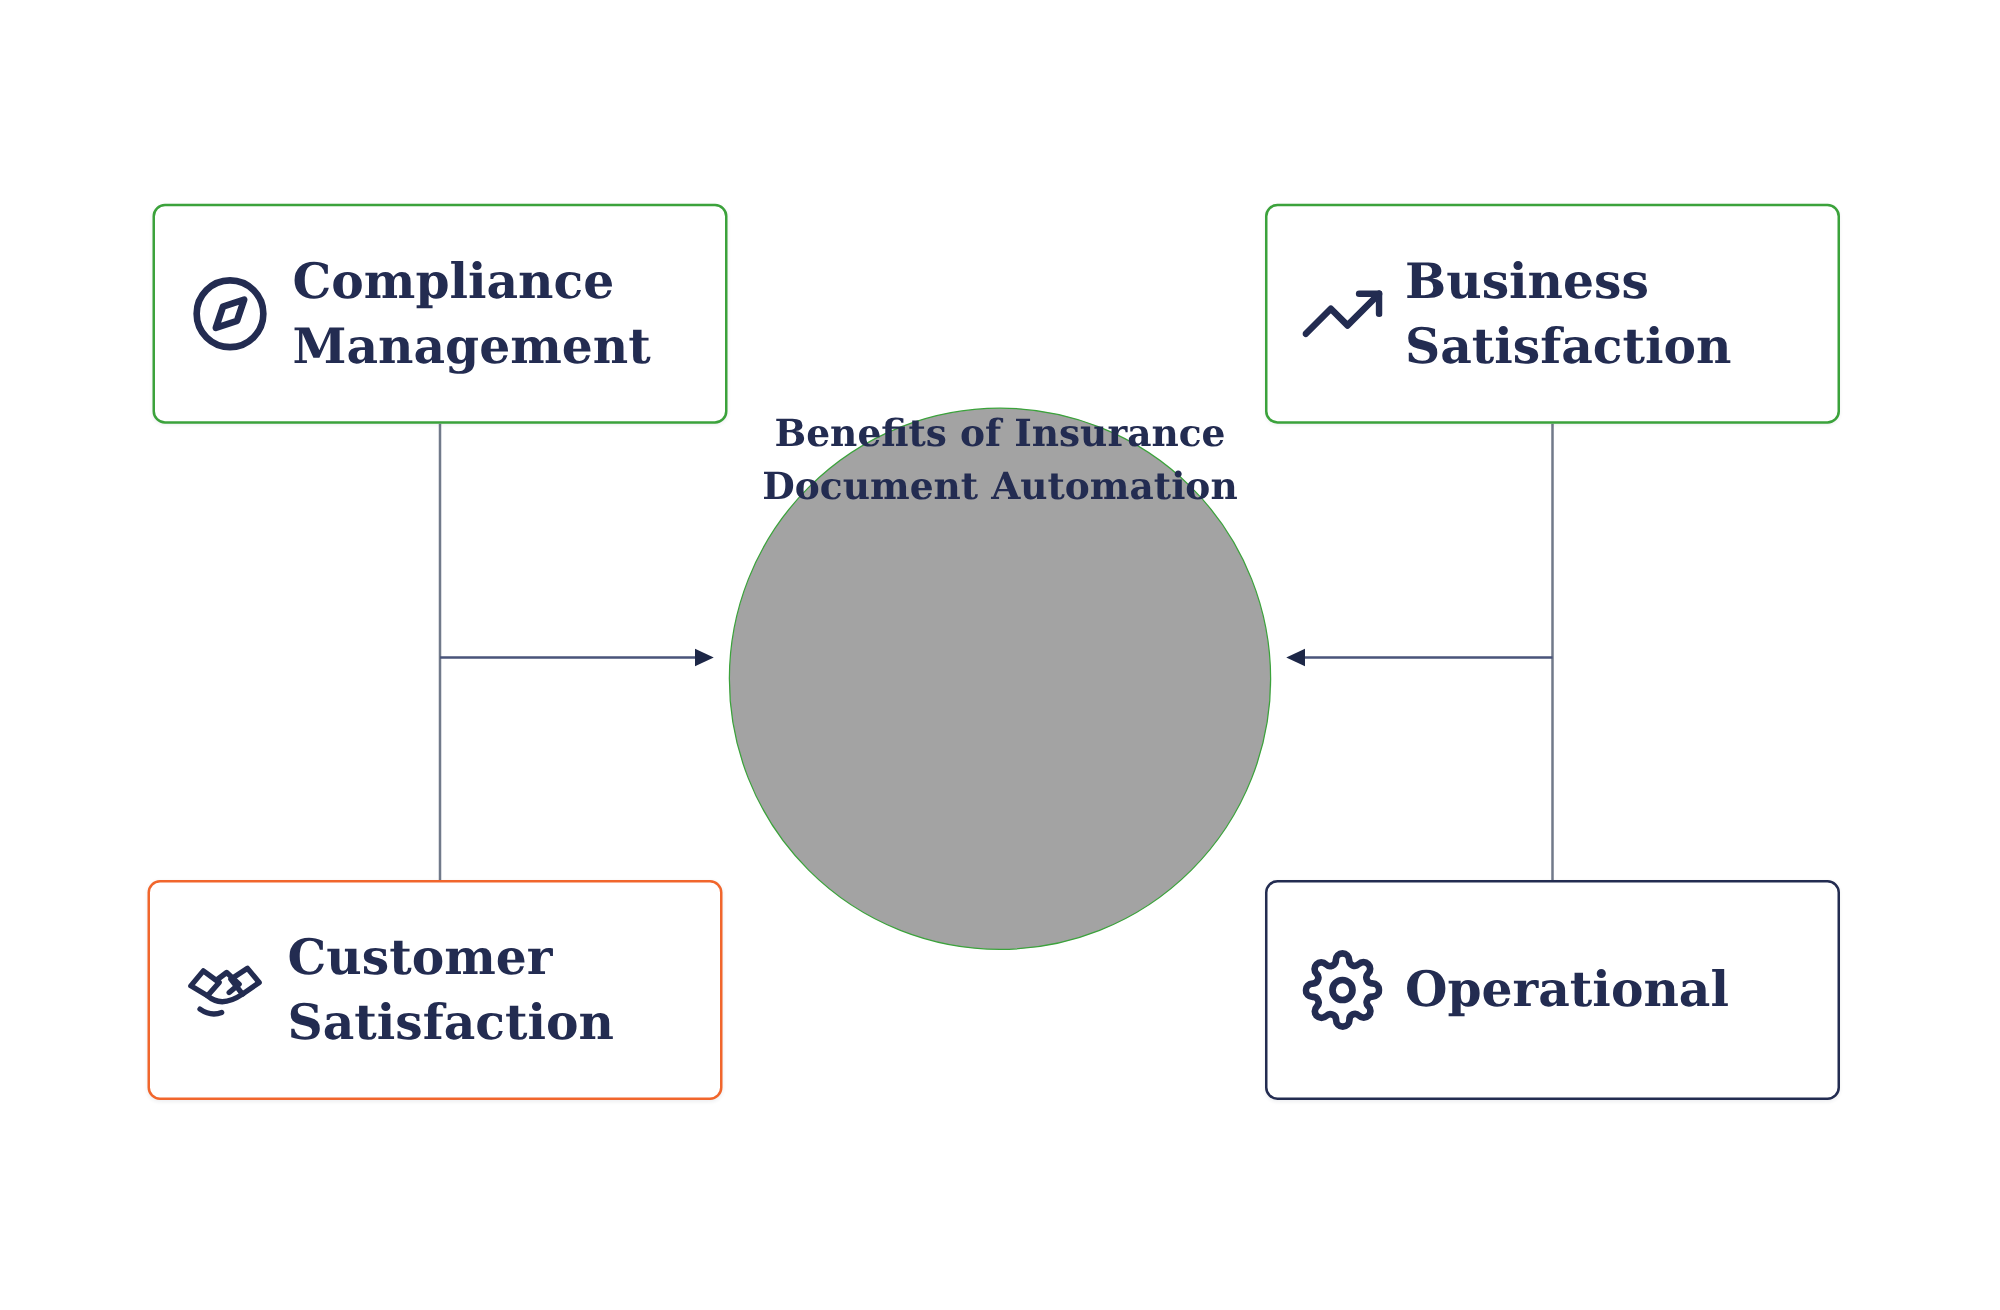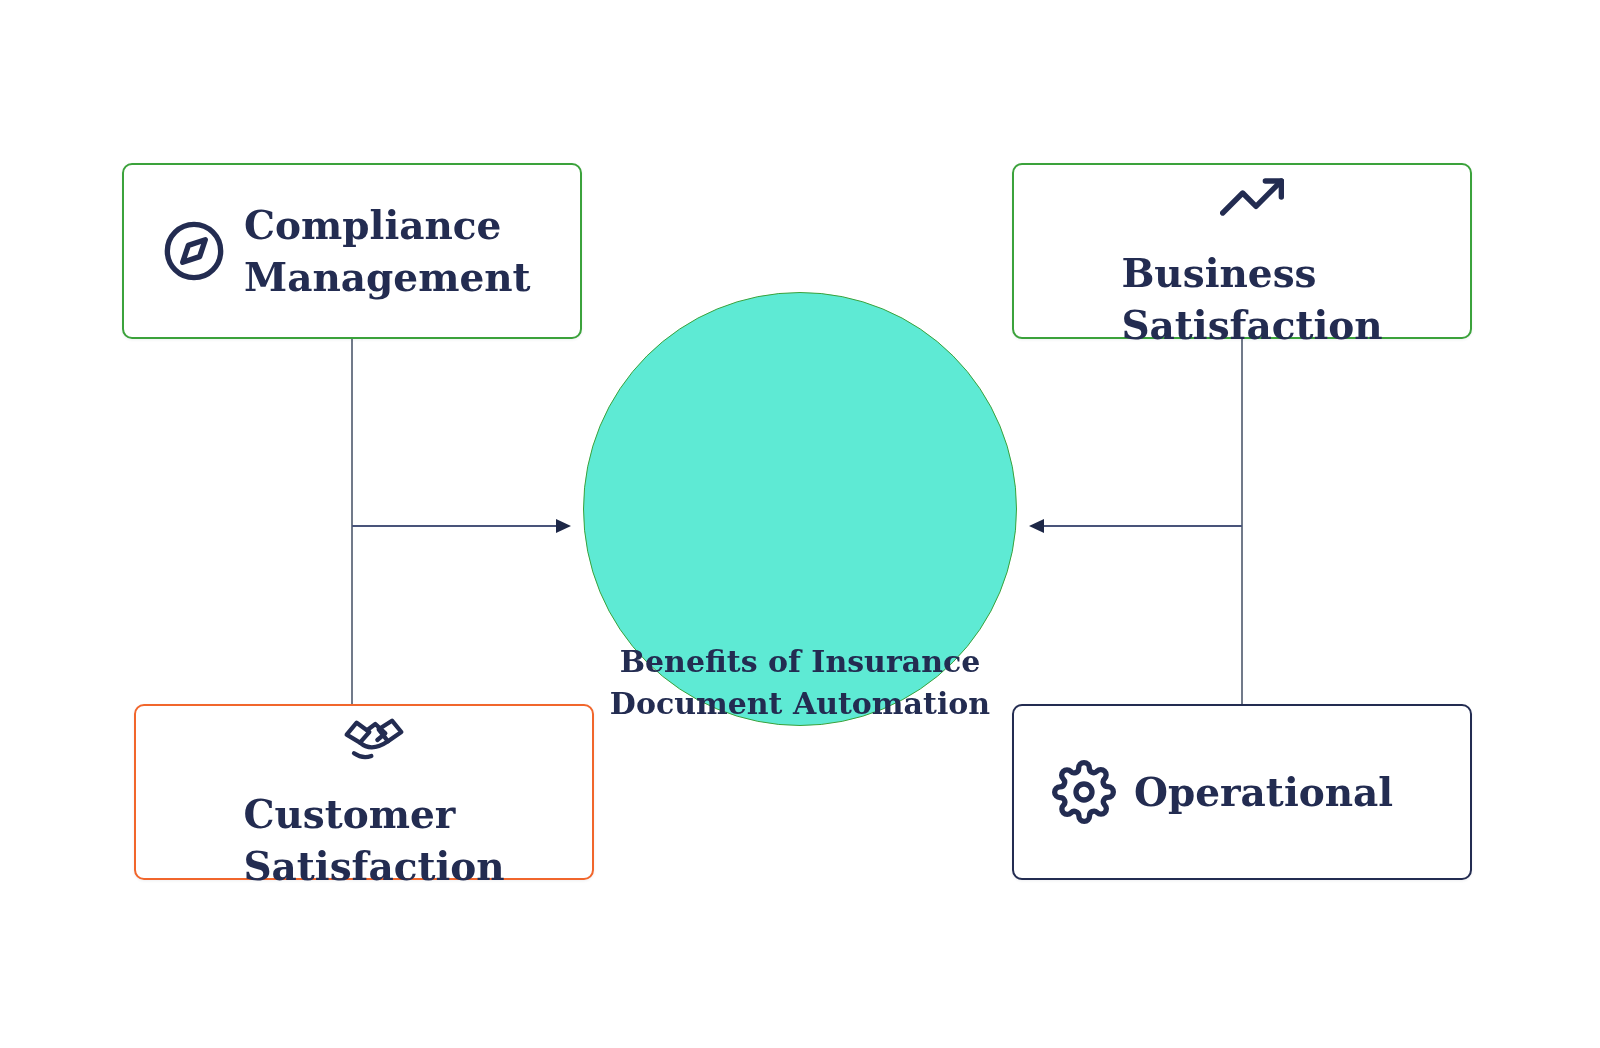--- a/index.html
+++ b/index.html
@@ -16,40 +16,40 @@
   .vline.right{left:1241px;top:339px;height:365px;}
   .hline{position:absolute;height:2px;background:#49547a;top:525px;}
   .hline.left{left:352px;width:204px;}
   .hline.right{left:1044px;width:198px;}
   .arrow-head{position:absolute;width:0;height:0;top:519px;
     border-top:7px solid transparent;border-bottom:7px solid transparent;}
   .arrow-head.point-right{left:556px;border-left:15px solid #1d2747;}
   .arrow-head.point-left{left:1029px;border-right:15px solid #1d2747;}
   
   .center-circle{
-    position:absolute;left:583px;top:292px;width:434px;height:434px;
+    position:absolute;left:583px;top:326px;width:434px;height:434px;
     border-radius:50%;border:1.5px solid var(--circle-border,#3ba23b);
-    background:#5eead4;box-sizing:border-box;
-    display:flex;align-items:flex-end;justify-content:center;
+    background:#a3a3a3;box-sizing:border-box;
+    display:flex;align-items:flex-start;justify-content:center;
   }
   .center-text{
     text-align:center;font-weight:700;font-size:30px;line-height:42px;
     color:#232c51;
   }
   .center-text div{white-space:nowrap;}
   
   .node{
     position:absolute;width:460px;height:176px;box-sizing:border-box;
     background:#ffffff;border:2px solid var(--accent,#232c51);border-radius:10px;
-    display:flex;align-items:center;gap:18px;padding:0 18px 0 38px;
+    display:flex;align-items:center;gap:18px;padding:0 18px 0 28px;
     box-shadow:0 1px 3px rgba(30,40,70,0.07);
   }
   .node.pos-tl{left:122px;top:163px;}
-  .node.pos-tr{left:1012px;top:163px;flex-direction:column;}
-  .node.pos-bl{left:134px;top:704px;flex-direction:column;}
+  .node.pos-tr{left:1012px;top:163px;}
+  .node.pos-bl{left:118px;top:704px;}
   .node.pos-br{left:1012px;top:704px;text-align:right;}
   .icon{width:64px;height:64px;flex:0 0 64px;color:#232c51;}
   .icon svg{width:100%;height:100%;display:block;}
   .label{font-weight:700;font-size:39px;line-height:52px;color:#232c51;}
   .label div{white-space:nowrap;}
 </style>
 </head>
 <body>
 
 <div class="canvas">

